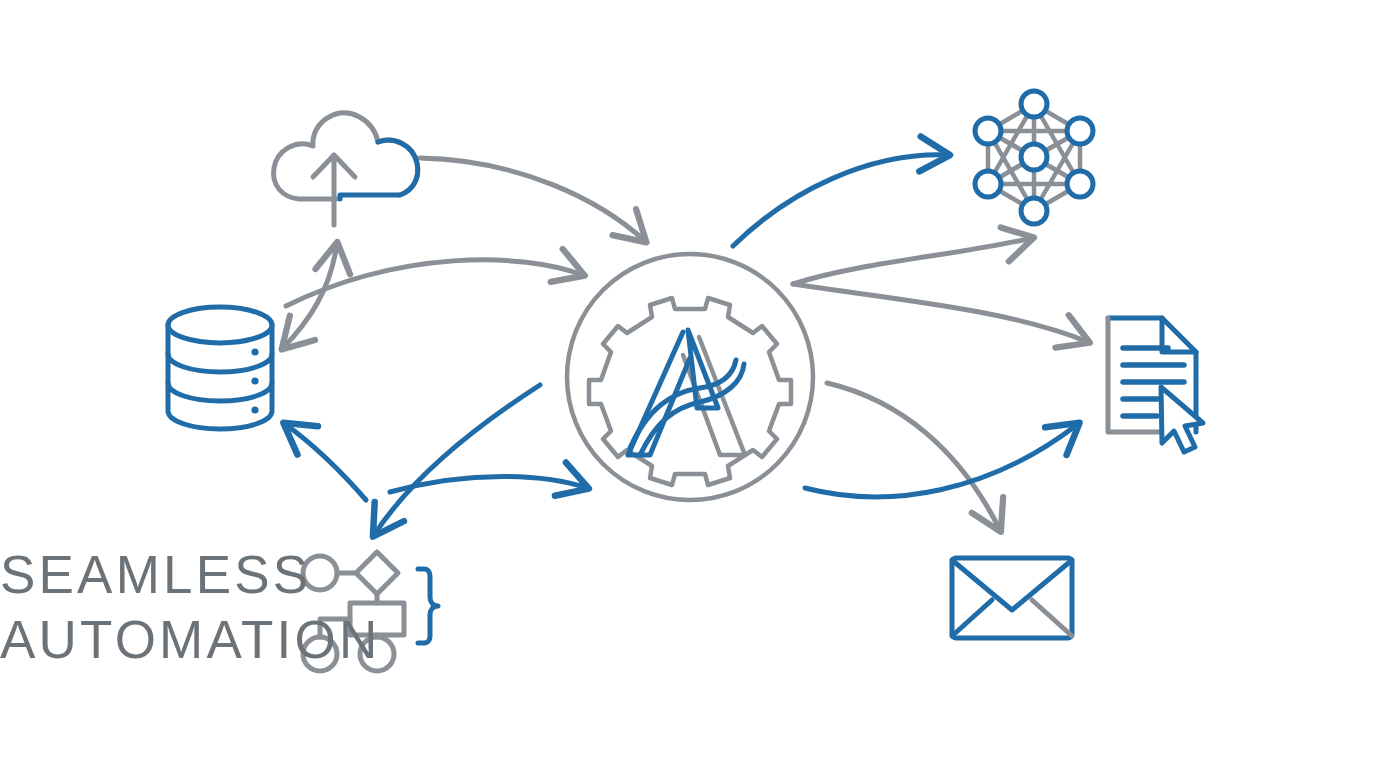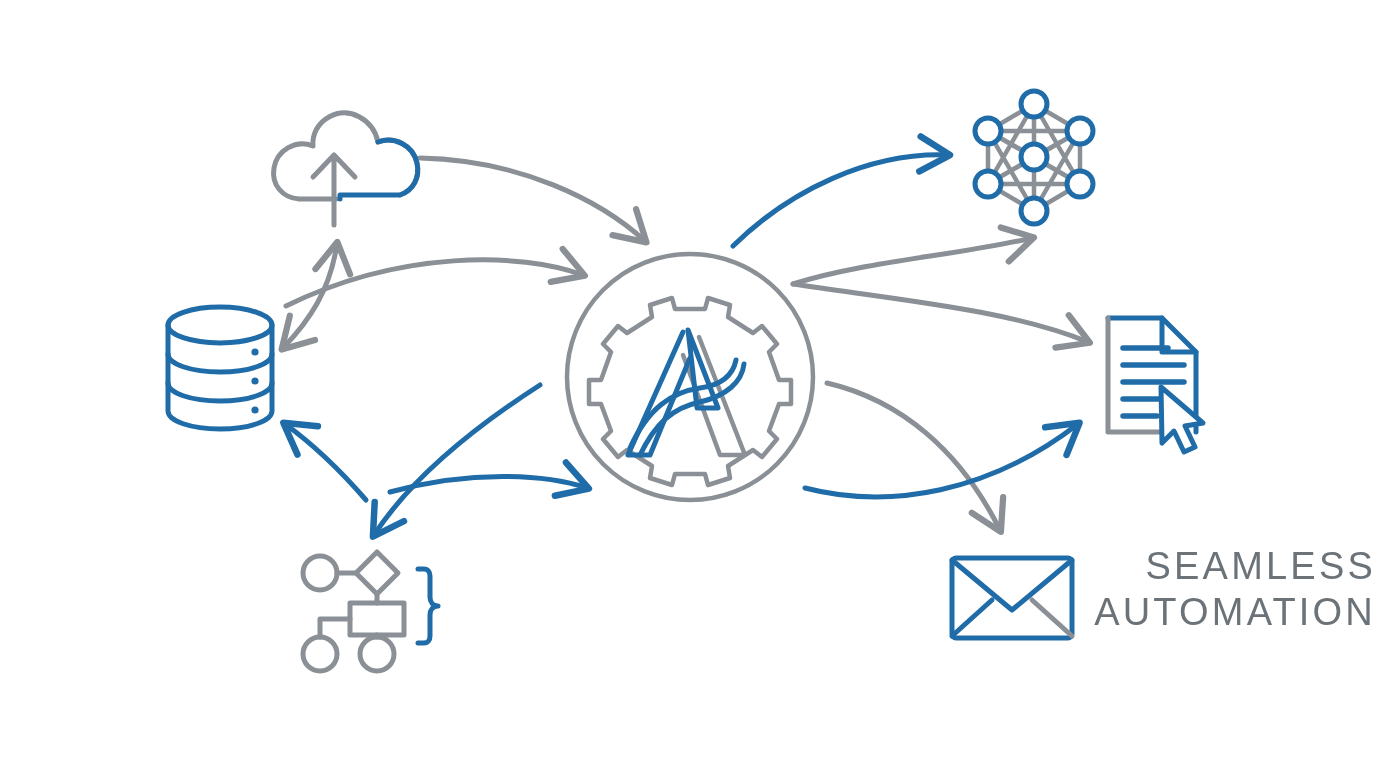--- a/index.html
+++ b/index.html
@@ -25,25 +25,25 @@
     left: 0;
     width: 1376px;
     height: 768px;
     display: block;
   }
   .headline {
     position: absolute;
     left: 0;
     top: 543px;
     width: 1376px;
-    text-align: right;
+    text-align: left;
     color: #6b7278;
     font-family: "Liberation Sans", sans-serif;
     font-weight: 300;
-    font-size: 38px;
+    font-size: 53px;
     line-height: 1.22;
     letter-spacing: 3.2px;
     white-space: pre-line;
     user-select: none;
   }
 </style>
 </head>
 <body>
 
 <div id="stage">

